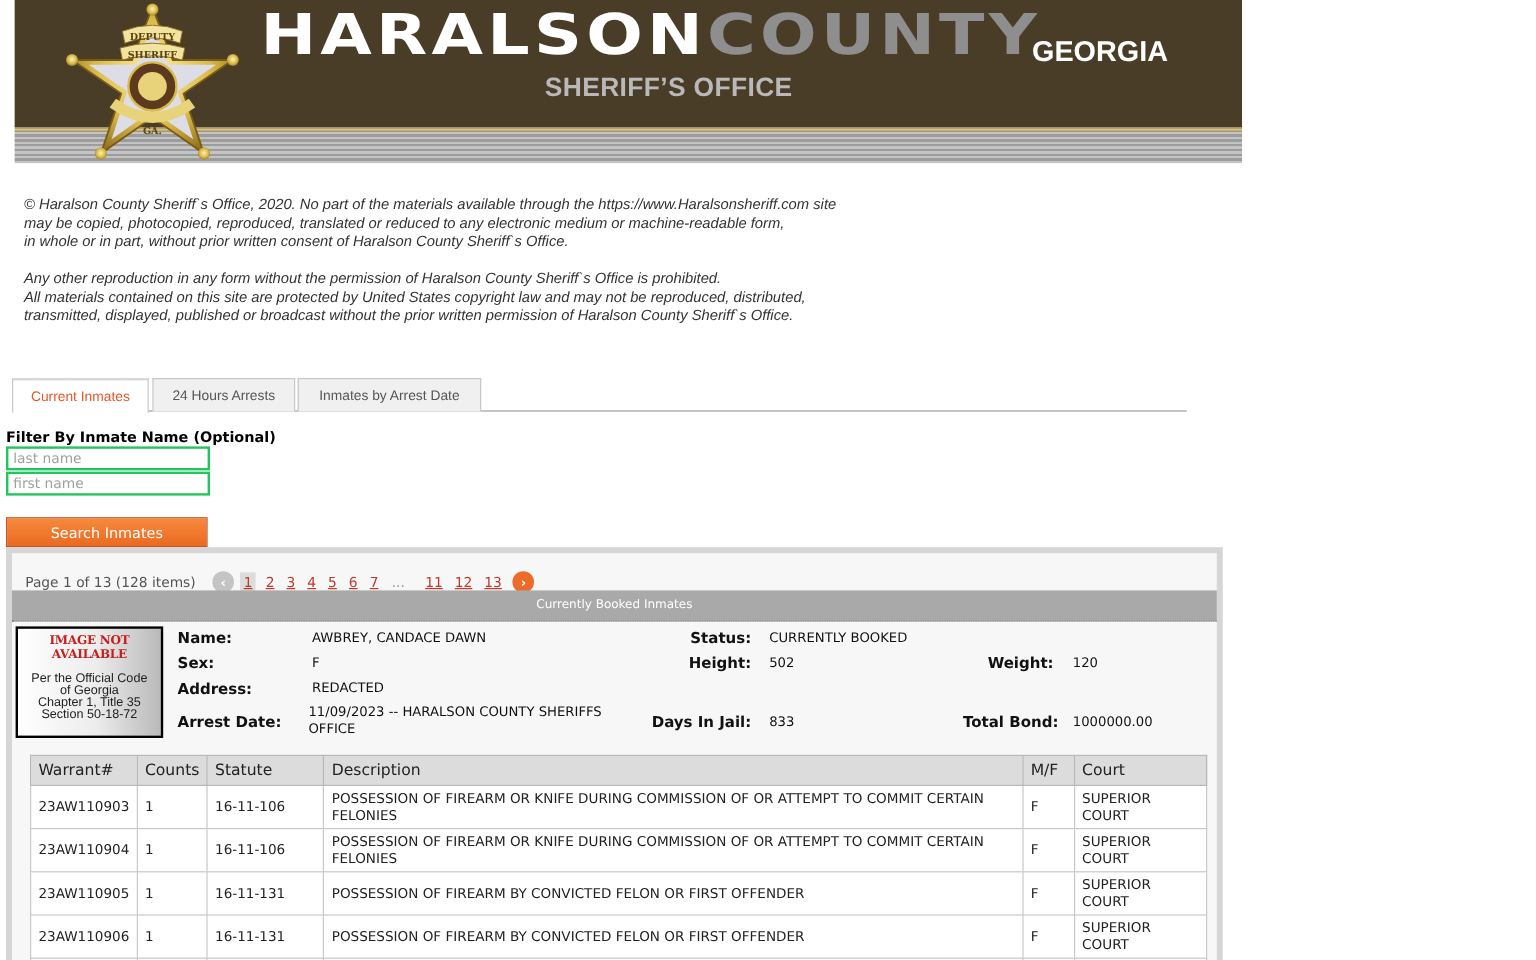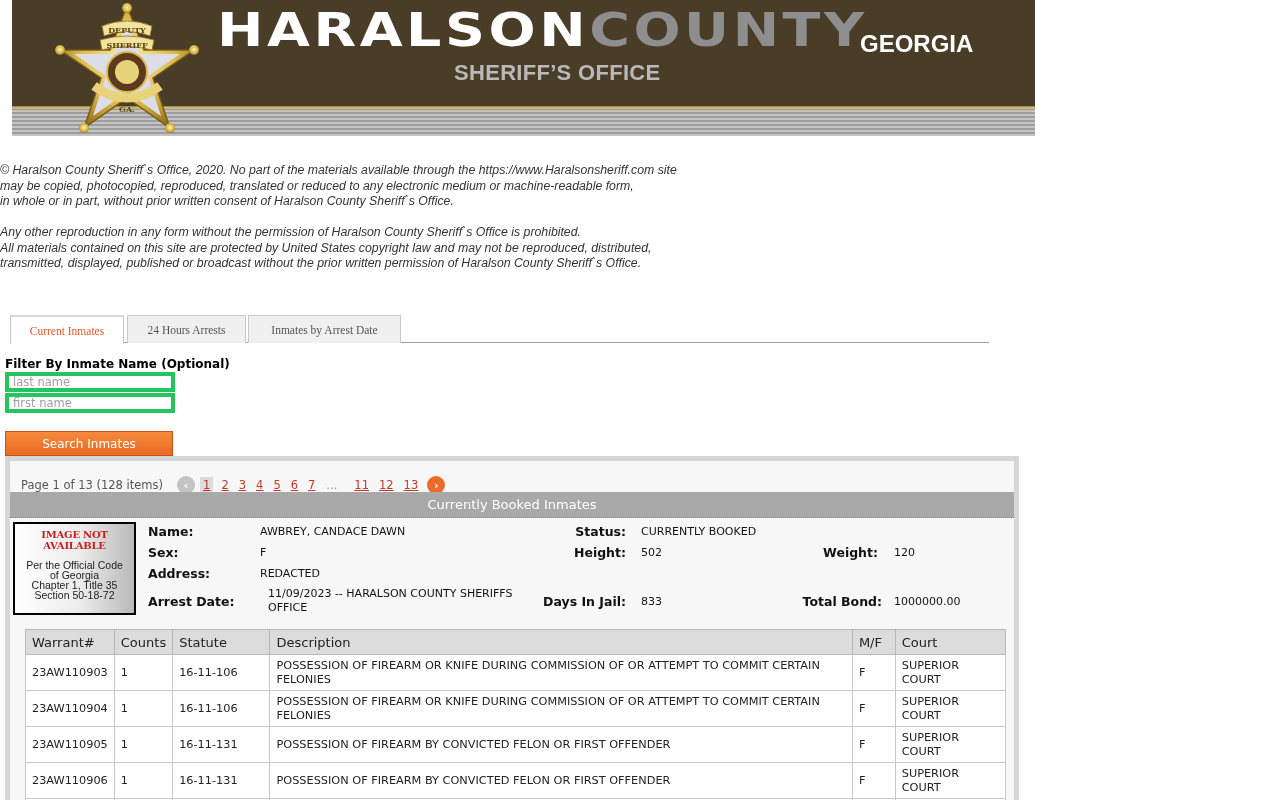--- a/index.html
+++ b/index.html
@@ -19,39 +19,39 @@
       transform-origin: left top; line-height: 1; }
     .title-county { color: #8e8e8e; }
     .title-georgia { position: absolute; left: 848px; top: 30px; font-family: "Liberation Sans", sans-serif;
       font-weight: bold; font-size: 24px; color: #ffffff; }
     .title-office { position: absolute; left: 442px; top: 60px; font-family: "Liberation Sans", sans-serif;
       font-weight: bold; font-size: 22px; color: #b9b9b9; letter-spacing: 0.3px; }
 
     
     .copyright { position: absolute; left: 0; top: 163px; width: 760px;
       font-family: "Liberation Sans", sans-serif; font-style: italic; font-size: 12.3px;
-      color: #333; line-height: 15.5px; }
+      color: #333; line-height: 15.5px; padding-left: 20px; }
     .copyright p { margin-bottom: 15.5px; }
 
     
     .tabs { position: absolute; left: 10px; top: 315px; width: 979px; height: 28px;
       border-bottom: 1px solid #a0a0a0; }
     .tab { position: absolute; top: 0; height: 28px; border: 1px solid #c8c8c8; border-bottom: none;
-      background: #f0f0f0; font-family: Liberation Serif, serif; font-size: 11.5px; color: #555;
+      background: #f0f0f0; font-family: Liberation Sans, sans-serif; font-size: 11.5px; color: #555;
       display: flex; align-items: center; justify-content: center; cursor: pointer; }
     .tab.active { background: #ffffff; color: #e2582b; height: 29px; border-color: #c8c8c8;
       border-top: 2px solid #d8d8d8; }
     .tab-0 { left: 0; width: 114px; }
     .tab-1 { left: 117px; width: 119px; }
     .tab-2 { left: 238px; width: 153px; }
 
     
     .filter-label { position: absolute; left: 5px; top: 357px; font-family: "DejaVu Sans", sans-serif;
       font-weight: bold; font-size: 12px; color: #000; }
-    .name-input { position: absolute; left: 5px; width: 170px; height: 20px; border: 4px solid #22c55e;
+    .name-input { position: absolute; left: 5px; width: 170px; height: 20px; border: 2px solid #22c55e;
       font-family: "DejaVu Sans", sans-serif; font-size: 11.5px; padding: 0 4px; color: #333; background: #fff; }
     .name-input::placeholder { color: #a0a0a0; }
     .last-name { top: 372px; }
     .first-name { top: 393px; }
     .search-btn { position: absolute; left: 5px; top: 431px; width: 168px; height: 25px; border: 1px solid #c9501f;
       background: linear-gradient(#f68a3c, #ea6a22); color: #fff; font-family: "DejaVu Sans", sans-serif;
       font-size: 12px; display: flex; align-items: center; justify-content: center; cursor: pointer; }
 
     
     .panel { position: absolute; left: 5px; top: 456px; width: 1014px; height: 360px; background: #d6d6d6; }
@@ -61,21 +61,21 @@
     .pager-info { margin-right: 14px; }
     .pager-arrow { width: 18px; height: 18px; border-radius: 50%; display: flex; align-items: center;
       justify-content: center; color: #fff; font-size: 11px; font-weight: bold; cursor: pointer; }
     .pager-prev { background: #c4c4c4; margin-right: 5px; }
     .pager-next { background: #ec6a2a; margin-left: 4px; }
     .page-link { color: #c0392b; text-decoration: underline; margin: 0 5px; cursor: pointer; font-size: 11.5px; }
     .page-link.current { background: #dcdcdc; padding: 1px 3px; margin: 0 3px 0 0; }
     .page-ellipsis { color: #999; margin: 0 12px 0 6px; }
 
     .section-header { position: absolute; left: 0; top: 31px; width: 1004px; height: 26px; background: #a9a9a9;
-      border-bottom: 1px dotted #888; color: #fff; font-family: "DejaVu Sans", sans-serif; font-size: 13px;
+      border-bottom: 1px dotted #888; color: #fff; font-family: "DejaVu Sans", sans-serif; font-size: 10px;
       display: flex; align-items: center; justify-content: center; }
 
     .photo { position: absolute; left: 3px; top: 61px; width: 123px; height: 93px; border: 2px solid #000;
       background: linear-gradient(90deg, #ffffff 0%, #ececec 55%, #b9b9b9 100%); text-align: center; }
     .photo-na { font-family: "DejaVu Serif", serif; font-weight: bold; font-size: 10px; color: #c81d1d;
       margin-top: 5px; letter-spacing: -0.2px; }
     .photo-note { font-family: "Liberation Sans", sans-serif; font-size: 10.5px; color: #222; line-height: 10px;
       margin-top: 9px; }
 
     .info { position: absolute; font-family: "DejaVu Sans", sans-serif; font-size: 11px; color: #111; }
@@ -191,21 +191,21 @@
     <div class="info lbl" style="left:138px; top:63px;">Name:</div>
     <div class="info" style="left:250px; top:64px;">AWBREY, CANDACE DAWN</div>
 
     <div class="info lbl" style="left:138px; top:84px;">Sex:</div>
     <div class="info" style="left:250px; top:85px;">F</div>
 
     <div class="info lbl" style="left:138px; top:105px;">Address:</div>
     <div class="info" style="left:250px; top:106px;">REDACTED</div>
 
     <div class="info lbl" style="left:138px; top:133px;">Arrest Date:</div>
-    <div class="info" style="left:258px; top:126px; line-height:14px;">
+    <div class="info" style="left:247px; top:126px; line-height:14px;">
       <span>11/09/2023 -- HARALSON COUNTY SHERIFFS</span><br>
       <span>OFFICE</span>
     </div>
 
     <div class="info lbl right" style="left:520px; width:96px; top:63px;">Status:</div>
     <div class="info" style="left:631px; top:64px;">CURRENTLY BOOKED</div>
 
     <div class="info lbl right" style="left:520px; width:96px; top:84px;">Height:</div>
     <div class="info" style="left:631px; top:85px;">502</div>
 

